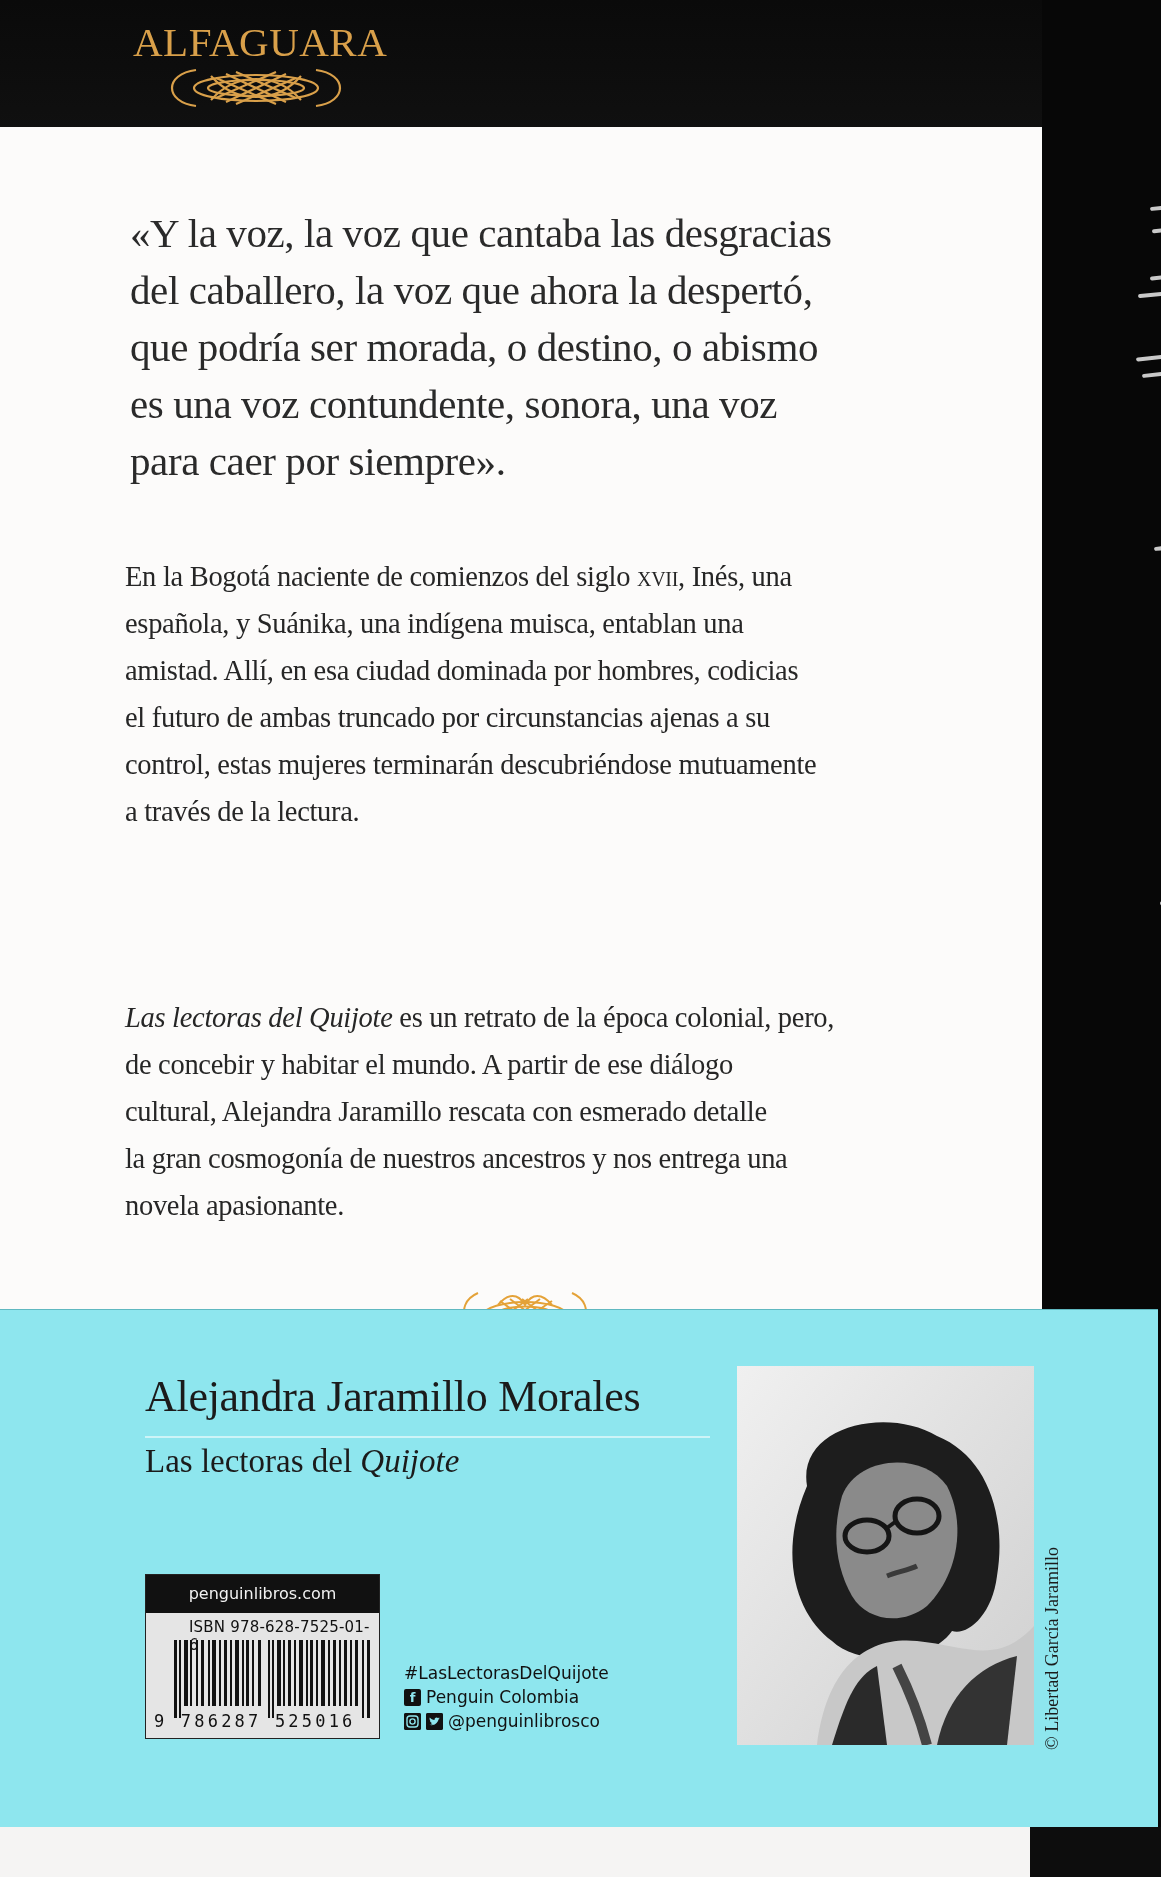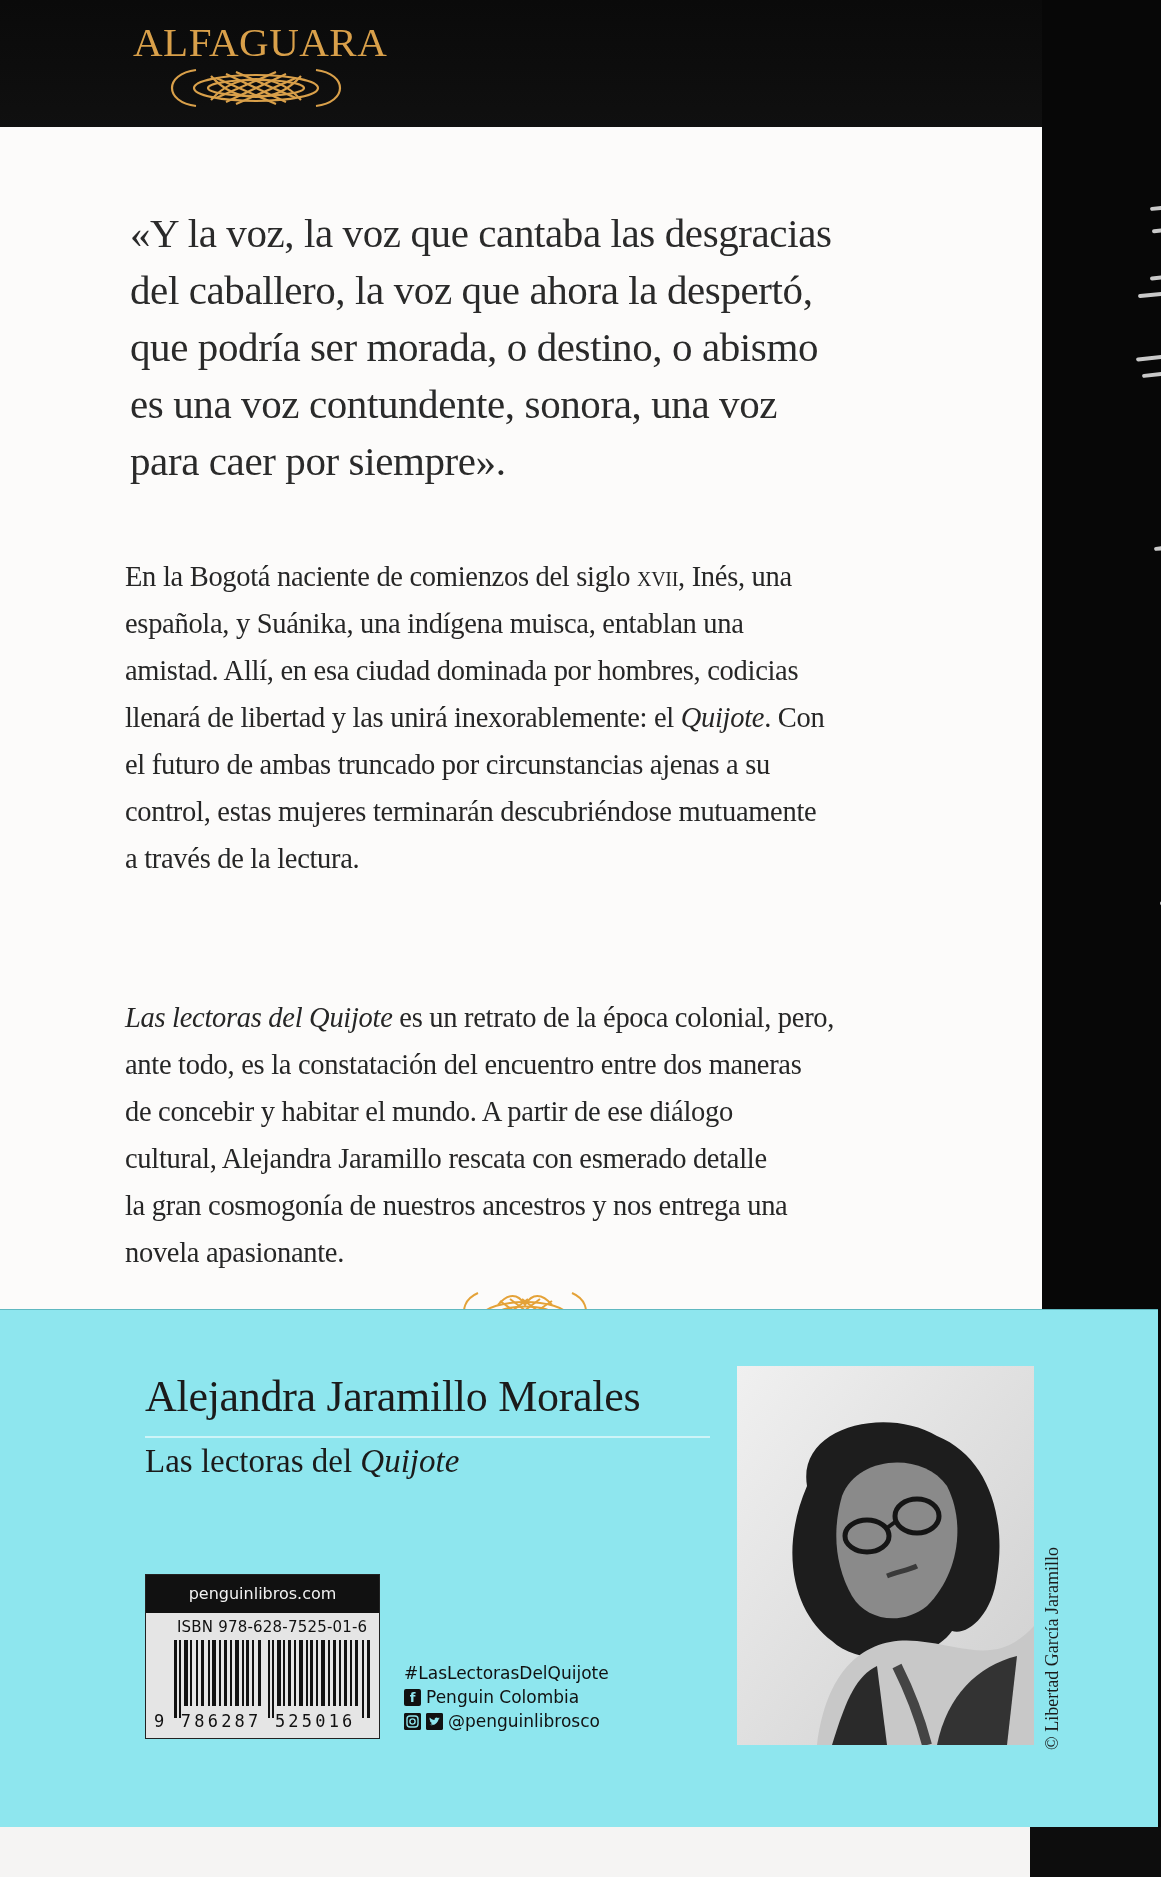--- a/index.html
+++ b/index.html
@@ -84,21 +84,21 @@
     position: absolute; left: 145px; top: 1574px; width: 233px; height: 163px;
     background: #e5e5e5; border: 1px solid #222;
   }
   .barcode-header {
     height: 38px; background: #111; color: #f2f2f2;
     font-family: "DejaVu Sans", "Liberation Sans", sans-serif;
     font-size: 16px; text-align: center; line-height: 38px;
   }
   .isbn-text {
     font-family: "DejaVu Sans", "Liberation Sans", sans-serif;
-    font-size: 15px; color: #111; padding-left: 31px; margin-top: 5px;
+    font-size: 15px; color: #111; padding-left: 43px; margin-top: 5px;
     letter-spacing: 0.2px;
   }
   .barcode-bars { position: absolute; left: 28px; top: 65px; width: 200px; height: 78px; }
   .barcode-digits {
     position: absolute; left: 8px; top: 136px; width: 220px;
     font-family: "DejaVu Sans Mono", "Liberation Mono", monospace;
     font-size: 17px; color: #111; letter-spacing: 3.2px; background: transparent;
   }
 
   .social {
@@ -177,29 +177,27 @@
   <span class="line">del caballero, la voz que ahora la despertó,</span>
   <span class="line">que podría ser morada, o destino, o abismo</span>
   <span class="line">es una voz contundente, sonora, una voz</span>
   <span class="line">para caer por siempre».</span>
 </div>
 
 <div class="body-para para1">
   <span class="line"><span>En la Bogotá naciente de comienzos del siglo </span><span class="smallcaps">xvii</span><span>, Inés, una</span></span>
   <span class="line">española, y Suánika, una indígena muisca, entablan una</span>
   <span class="line">amistad. Allí, en esa ciudad dominada por hombres, codicias</span>
-  <span class="line"><span>llenará de libertad y las unirá inexorablemente: el </span><em>Quijote</em><span>. Con</span></span>
   <span class="line">el futuro de ambas truncado por circunstancias ajenas a su</span>
   <span class="line">control, estas mujeres terminarán descubriéndose mutuamente</span>
   <span class="line">a través de la lectura.</span>
 </div>
 
 <div class="body-para para2">
   <span class="line"><em>Las lectoras del Quijote</em><span> es un retrato de la época colonial, pero,</span></span>
-  <span class="line">ante todo, es la constatación del encuentro entre dos maneras</span>
   <span class="line">de concebir y habitar el mundo. A partir de ese diálogo</span>
   <span class="line">cultural, Alejandra Jaramillo rescata con esmerado detalle</span>
   <span class="line">la gran cosmogonía de nuestros ancestros y nos entrega una</span>
   <span class="line">novela apasionante.</span>
 </div>
 
 <svg class="mini-ornament" viewBox="0 0 134 34">
   <g fill="none" stroke="#e4a238" stroke-width="2">
     <path d="M20 10 C6 16 4 28 8 34"></path>
     <path d="M114 10 C128 16 130 28 126 34"></path>

